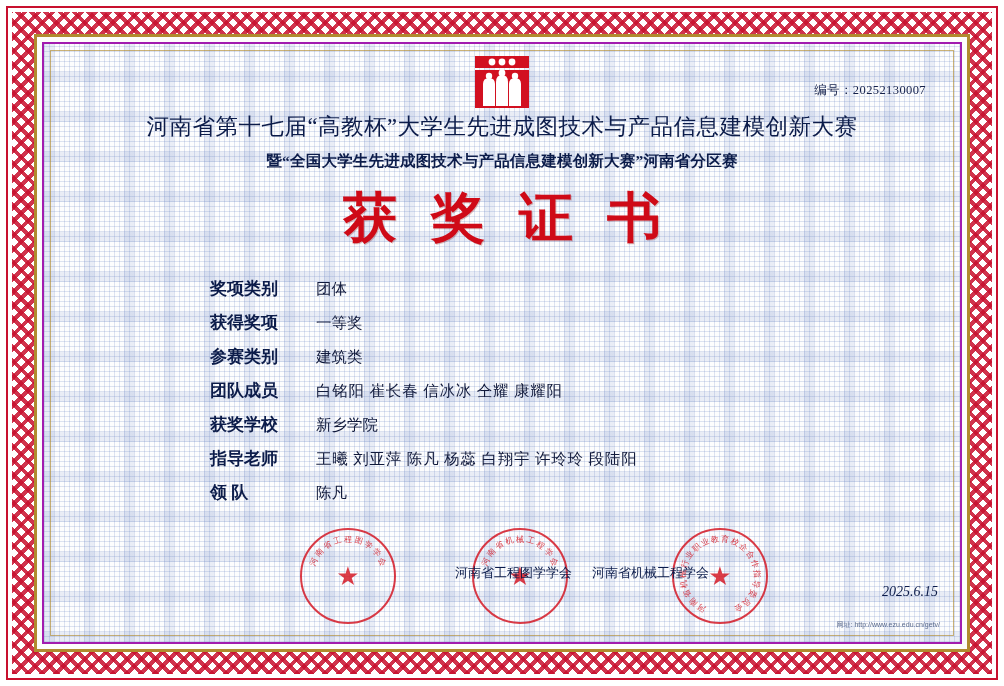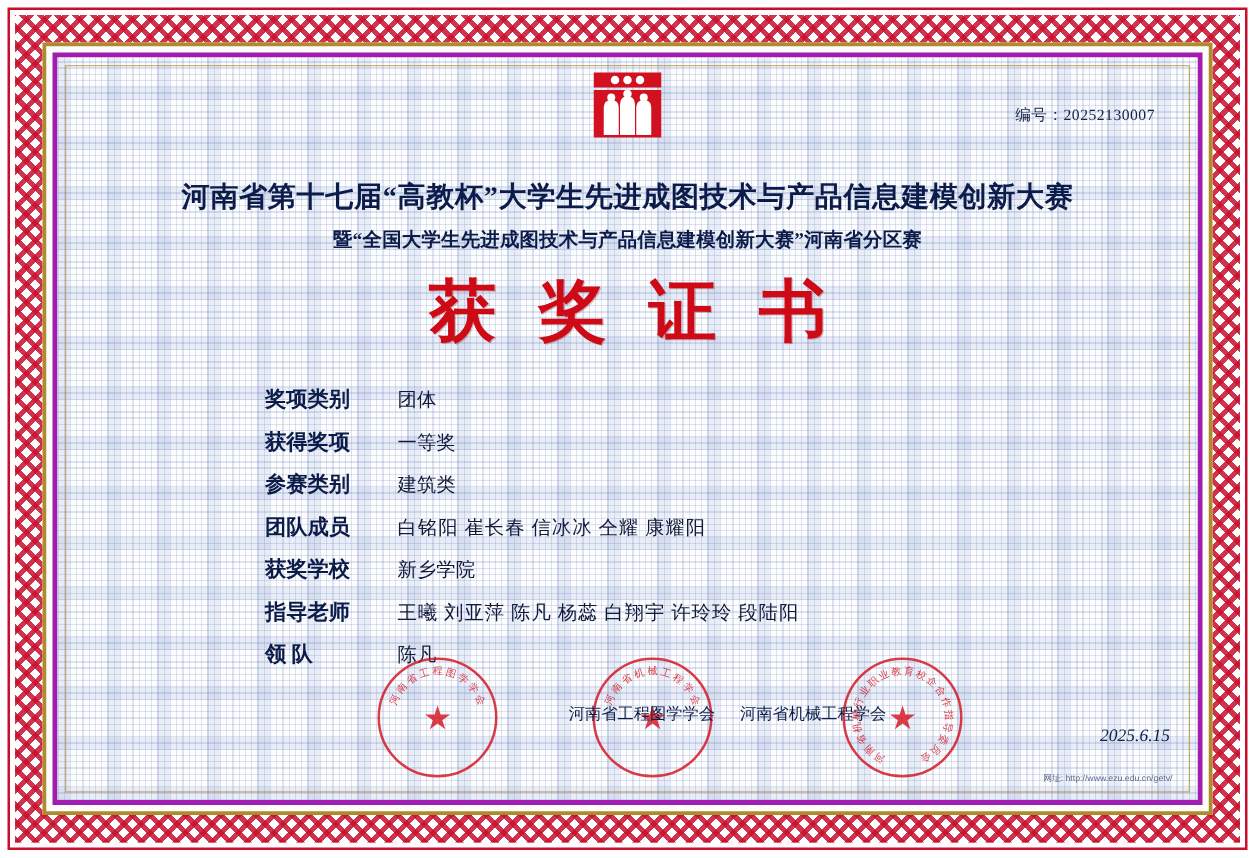--- a/index.html
+++ b/index.html
@@ -50,21 +50,21 @@
     height: 100%;
     border: 3px solid #b08b2e;
     padding: 5px;
     background: #fdfdfb;
   }
   .cert-border-inner-red {
     position: relative;
     box-sizing: border-box;
     width: 100%;
     height: 100%;
-    border: 4px solid #a21caf;
+    border: 2px solid #a21caf;
     padding: 0;
     background: #fbfbfa;
   }
 
   
   .cert-field {
     position: relative;
     box-sizing: border-box;
     width: 100%;
     height: 100%;
@@ -109,24 +109,24 @@
     right: 6px;
     top: 28px;
     font-size: 12.5px;
     color: #14204a;
     font-family: "Liberation Serif", serif;
     letter-spacing: 0.4px;
     white-space: nowrap;
   }
 
   .title-main {
-    margin-top: 30px;
+    margin-top: 1px;
     text-align: center;
     font-family: "Liberation Serif", serif;
-    font-weight: bold;
+    font-weight: normal;
     font-size: 22.5px;
     color: #0c1c4a;
     letter-spacing: 0.5px;
     white-space: nowrap;
   }
   .title-sub {
     margin-top: 9px;
     text-align: center;
     font-family: "Liberation Serif", serif;
     font-weight: bold;

